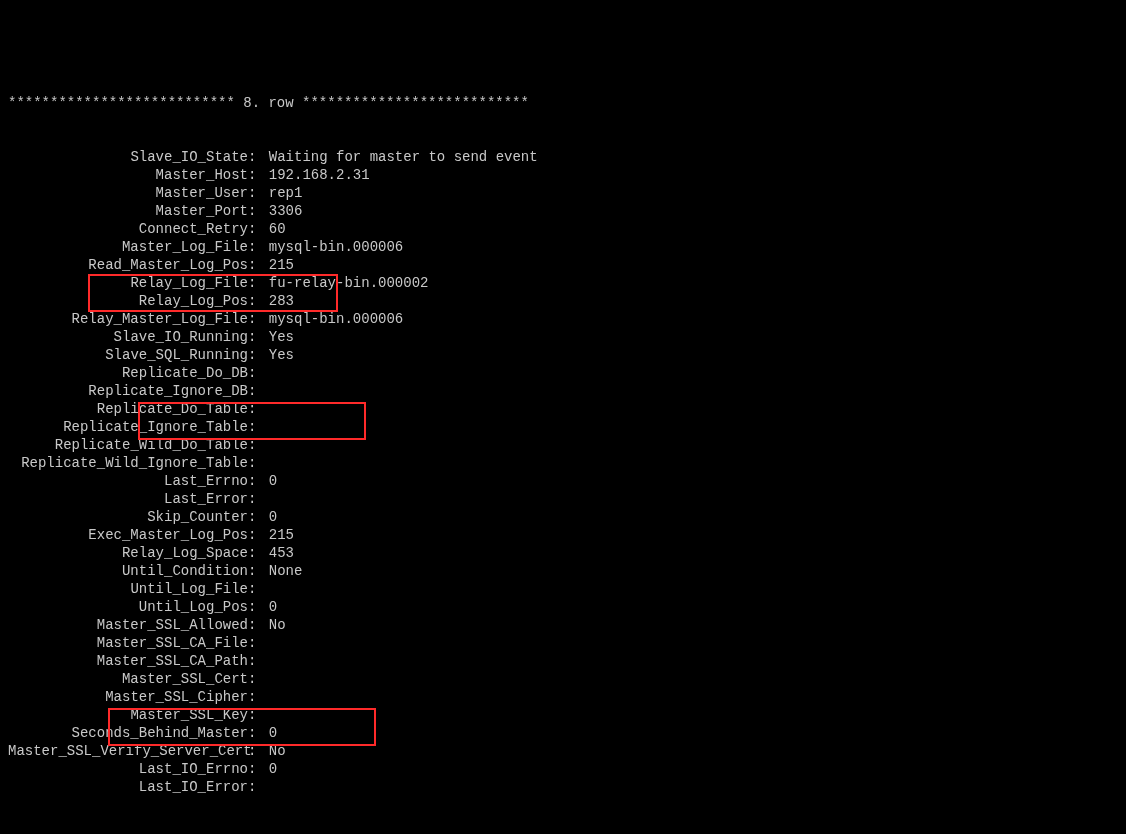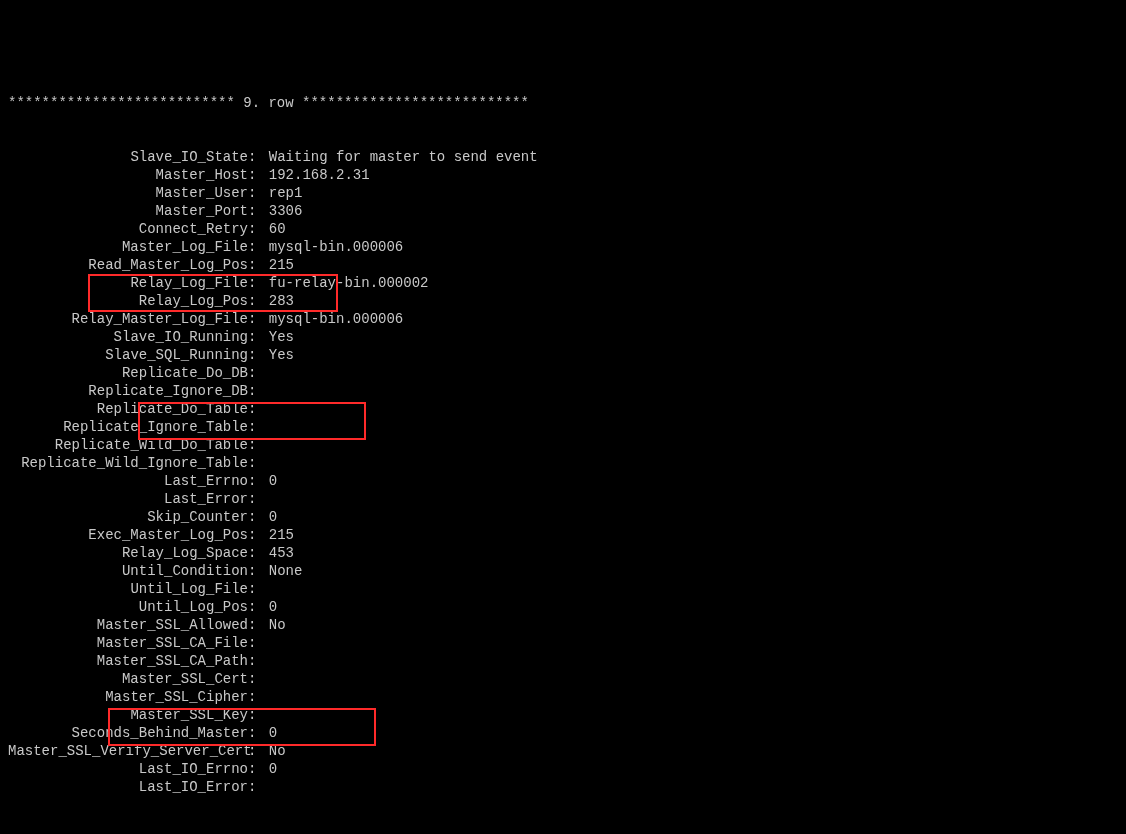--- a/index.html
+++ b/index.html
@@ -29,19 +29,19 @@
       background: transparent;
       pointer-events: none;
     }
     .container { position: relative; }
   </style>
 </head>
 <body>
 
 
 <div class="container">
-  <div>*************************** 9. row ***************************</div>
+  <div>*************************** 8. row ***************************</div>
   <div id="rows"><div class="row"><span class="label">Slave_IO_State</span><span class="sep">: </span><span class="value">Waiting for master to send event</span></div><div class="row"><span class="label">Master_Host</span><span class="sep">: </span><span class="value">192.168.2.31</span></div><div class="row"><span class="label">Master_User</span><span class="sep">: </span><span class="value">rep1</span></div><div class="row"><span class="label">Master_Port</span><span class="sep">: </span><span class="value">3306</span></div><div class="row"><span class="label">Connect_Retry</span><span class="sep">: </span><span class="value">60</span></div><div class="row"><span class="label">Master_Log_File</span><span class="sep">: </span><span class="value">mysql-bin.000006</span></div><div class="row"><span class="label">Read_Master_Log_Pos</span><span class="sep">: </span><span class="value">215</span></div><div class="row"><span class="label">Relay_Log_File</span><span class="sep">: </span><span class="value">fu-relay-bin.000002</span></div><div class="row"><span class="label">Relay_Log_Pos</span><span class="sep">: </span><span class="value">283</span></div><div class="row"><span class="label">Relay_Master_Log_File</span><span class="sep">: </span><span class="value">mysql-bin.000006</span></div><div class="row"><span class="label">Slave_IO_Running</span><span class="sep">: </span><span class="value">Yes</span></div><div class="row"><span class="label">Slave_SQL_Running</span><span class="sep">: </span><span class="value">Yes</span></div><div class="row"><span class="label">Replicate_Do_DB</span><span class="sep">: </span><span class="value"></span></div><div class="row"><span class="label">Replicate_Ignore_DB</span><span class="sep">: </span><span class="value"></span></div><div class="row"><span class="label">Replicate_Do_Table</span><span class="sep">: </span><span class="value"></span></div><div class="row"><span class="label">Replicate_Ignore_Table</span><span class="sep">: </span><span class="value"></span></div><div class="row"><span class="label">Replicate_Wild_Do_Table</span><span class="sep">: </span><span class="value"></span></div><div class="row"><span class="label">Replicate_Wild_Ignore_Table</span><span class="sep">: </span><span class="value"></span></div><div class="row"><span class="label">Last_Errno</span><span class="sep">: </span><span class="value">0</span></div><div class="row"><span class="label">Last_Error</span><span class="sep">: </span><span class="value"></span></div><div class="row"><span class="label">Skip_Counter</span><span class="sep">: </span><span class="value">0</span></div><div class="row"><span class="label">Exec_Master_Log_Pos</span><span class="sep">: </span><span class="value">215</span></div><div class="row"><span class="label">Relay_Log_Space</span><span class="sep">: </span><span class="value">453</span></div><div class="row"><span class="label">Until_Condition</span><span class="sep">: </span><span class="value">None</span></div><div class="row"><span class="label">Until_Log_File</span><span class="sep">: </span><span class="value"></span></div><div class="row"><span class="label">Until_Log_Pos</span><span class="sep">: </span><span class="value">0</span></div><div class="row"><span class="label">Master_SSL_Allowed</span><span class="sep">: </span><span class="value">No</span></div><div class="row"><span class="label">Master_SSL_CA_File</span><span class="sep">: </span><span class="value"></span></div><div class="row"><span class="label">Master_SSL_CA_Path</span><span class="sep">: </span><span class="value"></span></div><div class="row"><span class="label">Master_SSL_Cert</span><span class="sep">: </span><span class="value"></span></div><div class="row"><span class="label">Master_SSL_Cipher</span><span class="sep">: </span><span class="value"></span></div><div class="row"><span class="label">Master_SSL_Key</span><span class="sep">: </span><span class="value"></span></div><div class="row"><span class="label">Seconds_Behind_Master</span><span class="sep">: </span><span class="value">0</span></div><div class="row"><span class="label">Master_SSL_Verify_Server_Cert</span><span class="sep">: </span><span class="value">No</span></div><div class="row"><span class="label">Last_IO_Errno</span><span class="sep">: </span><span class="value">0</span></div><div class="row"><span class="label">Last_IO_Error</span><span class="sep">: </span><span class="value"></span></div></div>
   <div id="highlights"><div class="highlight" style="top: 216px; left: 80px; width: 250px; height: 38px;"></div><div class="highlight" style="top: 344px; left: 130px; width: 228px; height: 38px;"></div><div class="highlight" style="top: 650px; left: 100px; width: 268px; height: 38px;"></div></div>
 </div>
 
 
 
 
 </body></html>

